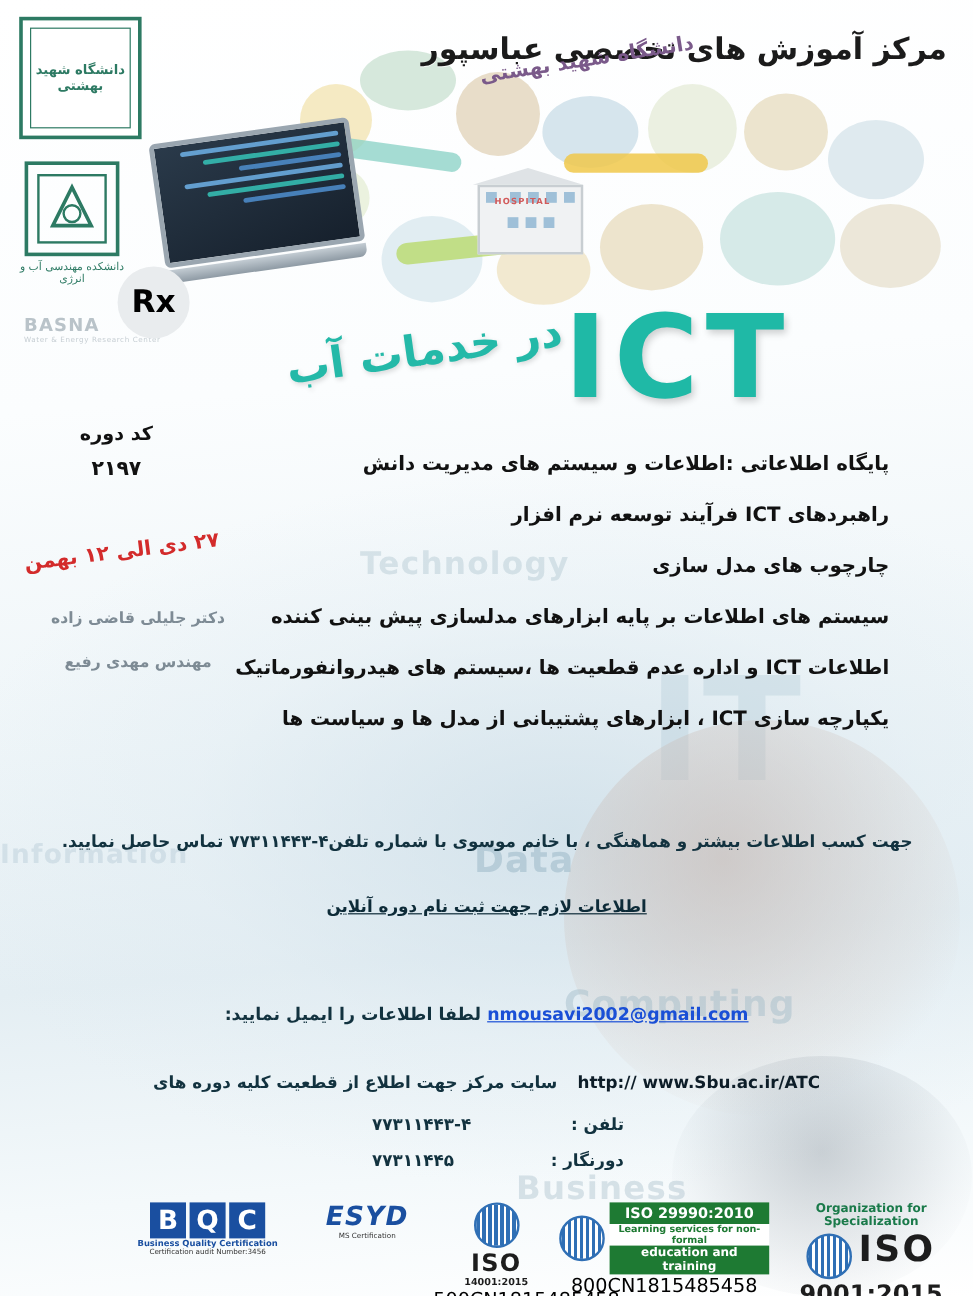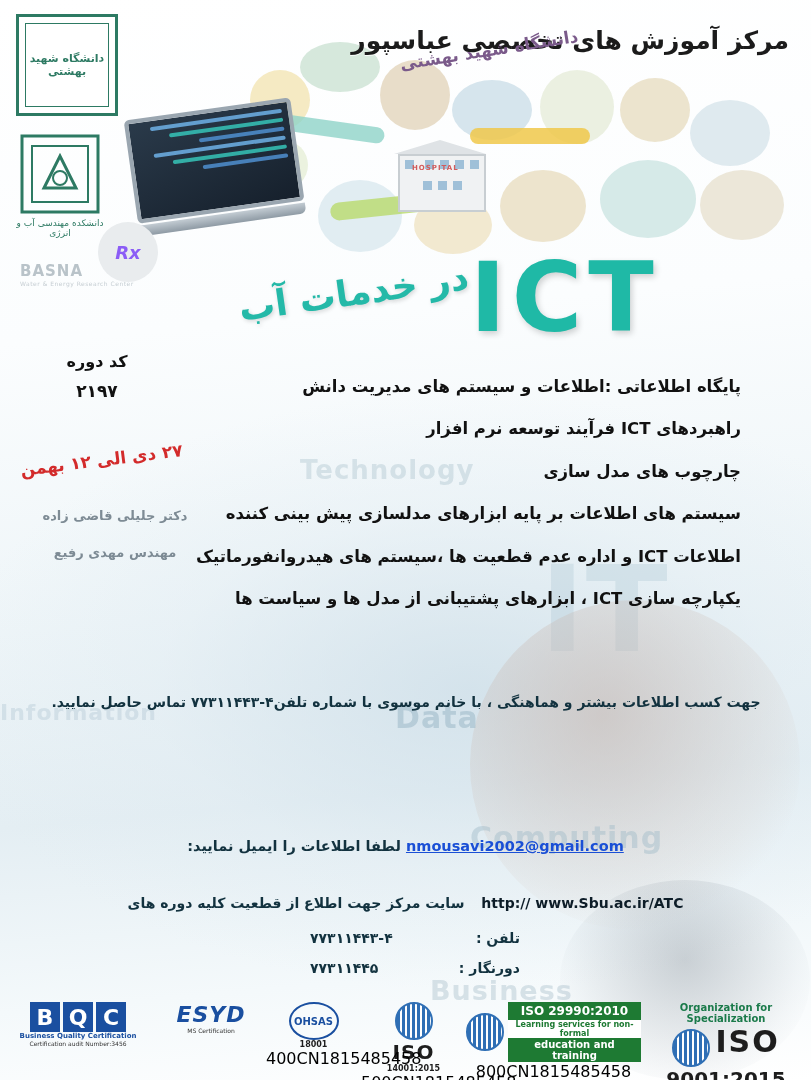--- a/index.html
+++ b/index.html
@@ -164,25 +164,24 @@
     margin-left: -12px;
     margin-top: 2px;
   }
 
   .rx {
     position: absolute;
     left: 98px; top: 222px;
     width: 60px; height: 60px;
     border-radius: 50%;
     background: #e9ecee;
-    color: #8b5cf6;
-    font-size: 18px;
+    color: #000000;
+    font-size: 26px;
     font-weight: 700;
     display: flex; align-items: center; justify-content: center;
-    font-style: italic;
     direction: ltr;
   }
 
   .hospital {
     position: absolute;
     left: 398px; top: 140px;
     width: 88px; height: 72px;
   }
   .hospital .body { width:88px; height:58px; background:#f0f2f3; border:2px solid #c8ced2; box-sizing:border-box; }
   .hospital .roof { width:0;height:0;border-left:46px solid transparent;border-right:46px solid transparent;border-bottom:14px solid #dfe3e6;}
@@ -518,20 +517,21 @@
 
   <div class="dates">۲۷ دی الی ۱۲ بهمن</div>
 
   <div class="lecturers">
     <div>دکتر جلیلی قاضی زاده</div>
     <div>مهندس مهدی رفیع</div>
   </div>
 
   <div class="contact-line">جهت کسب اطلاعات بیشتر و هماهنگی ، با خانم موسوی با شماره تلفن۴-۷۷۳۱۱۴۴۳ تماس حاصل نمایید.</div>
 
+  <div class="reg-title">اطلاعات لازم جهت ثبت نام دوره آنلاین</div>
 
   <div class="email-row">
     <span class="mail">nmousavi2002@gmail.com</span>
     <span>لطفا اطلاعات را ایمیل نمایید:</span>
   </div>
 
   <div class="site-row">
     <span class="url">http:// www.Sbu.ac.ir/ATC</span>
     <span>سایت مرکز جهت اطلاع از قطعیت کلیه دوره های</span>
   </div>
@@ -570,25 +570,20 @@
       <div class="iso-foot">800CN1815485458</div>
     </div>
 
     <div class="cert cert-3">
       <div><span class="globe"></span></div>
       <div class="t">ISO</div>
       <div class="s">14001:2015</div>
       <div class="iso-foot">500CN1815485458</div>
     </div>
 
-    <div class="cert cert-4">
-      <div class="ring">OHSAS</div>
-      <div class="s">18001</div>
-      <div class="iso-foot">400CN1815485458</div>
-    </div>
 
     <div class="cert cert-5">
       <div class="t">ESYD</div>
       <div class="s">MS Certification</div>
     </div>
 
     <div class="cert cert-6">
       <div class="row">
         <span class="sq">B</span>
         <span class="sq">Q</span>

